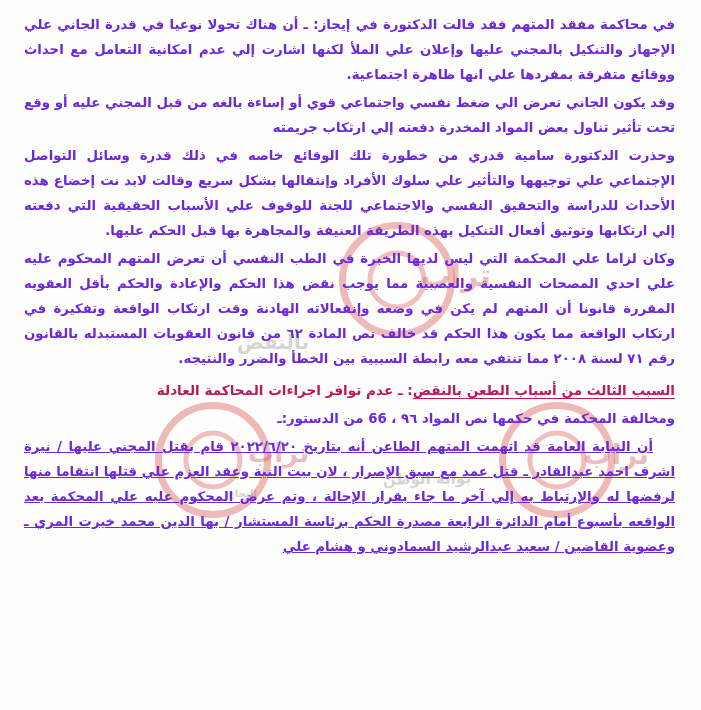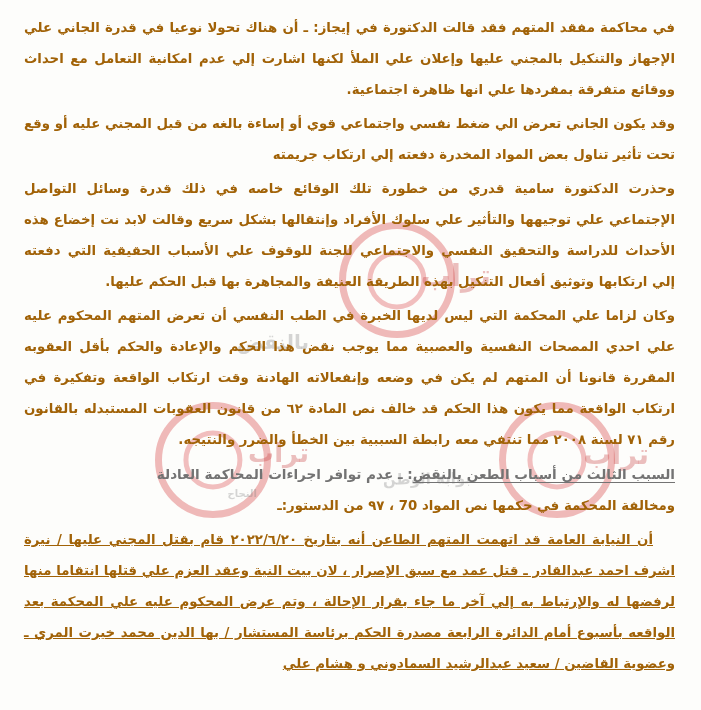--- a/index.html
+++ b/index.html
@@ -74,37 +74,37 @@
     position: relative;
     z-index: 10;
     padding: 12px 26px 0 24px;
     box-sizing: border-box;
   }
 
   p.para {
     margin: 0 0 3px 0;
     font-family: "DejaVu Sans", sans-serif;
     font-size: 13.3px;
-    line-height: 31px;
-    color: #a16207;
+    line-height: 25px;
+    color: #6d28d9;
     text-align: justify;
     text-justify: inter-word;
     direction: rtl;
     font-weight: 600;
   }
   p.para:last-child { margin-bottom: 4px; text-decoration: underline; }
 
   p.indent { text-indent: 22px; }
 
   .heading-line {
     margin: 6px 0 3px 0;
     font-family: "DejaVu Sans", sans-serif;
     font-size: 13.6px;
     line-height: 26px;
-    color: #737373;
+    color: #be185d;
     direction: rtl;
     font-weight: bold;
   }
   .heading-line .h-main {
     font-weight: bold;
     text-decoration: underline;
     text-underline-offset: 3px;
   }
   .heading-line .h-rest {
     font-weight: 600;
@@ -130,17 +130,17 @@
 
     <p class="para">في محاكمة مفقد المتهم فقد قالت الدكتورة في إيجاز: ـ أن هناك تحولا نوعيا في قدرة الجاني علي الإجهاز والتنكيل بالمجني عليها وإعلان علي الملأ لكنها اشارت إلي عدم امكانية التعامل مع احداث ووقائع متفرقة بمفردها علي انها ظاهرة اجتماعية.</p>
     <p class="para">وقد يكون الجاني تعرض الي ضغط نفسي واجتماعي قوي أو إساءة بالغه من قبل المجني عليه أو وقع تحت تأثير تناول بعض المواد المخدرة دفعته إلي ارتكاب جريمته</p>
     <p class="para">وحذرت الدكتورة سامية قدري من خطورة تلك الوقائع خاصه في ذلك قدرة وسائل التواصل الإجتماعي علي توجيهها والتأثير علي سلوك الأفراد وإنتقالها بشكل سريع وقالت لابد نت إخضاع هذه الأحداث للدراسة والتحقيق النفسي والاجتماعي للجنة للوقوف علي الأسباب الحقيقية التي دفعته إلي ارتكابها وتوثيق أفعال التنكيل بهذه الطريقة العنيفة والمجاهرة بها قبل الحكم عليها.</p>
     <p class="para">وكان لزاما علي المحكمة التي ليس لديها الخبرة في الطب النفسي أن تعرض المتهم المحكوم عليه علي احدي المصحات النفسية والعصبية مما يوجب نقض هذا الحكم والإعادة والحكم بأقل العقوبه المقررة قانونا أن المتهم لم يكن في وضعه وإنفعالاته الهادنة وقت ارتكاب الواقعة وتفكيرة في ارتكاب الواقعة مما يكون هذا الحكم قد خالف نص المادة ٦٢ من قانون العقوبات المستبدله بالقانون رقم ٧١ لسنة ٢٠٠٨ مما تنتفي معه رابطة السببية بين الخطأ والضرر والنتيجه.</p>
 
     <p class="heading-line">
       <span class="h-main">السبب الثالث من أسباب الطعن بالنقض</span><span class="h-rest">: ـ عدم توافر اجراءات المحاكمة العادلة</span>
     </p>
 
-    <p class="para">ومخالفة المحكمة في حكمها نص المواد 70 ، ٩٧ من الدستور:ـ</p>
+    <p class="para">ومخالفة المحكمة في حكمها نص المواد ٩٦ ، 66 من الدستور:ـ</p>
     <p class="para indent">أن النيابة العامة قد اتهمت المتهم الطاعن أنه بتاريخ ٢٠٢٢/٦/٢٠ قام بقتل المجني عليها / نيرة اشرف احمد عبدالقادر ـ قتل عمد مع سبق الإصرار ، لان بيت النية وعقد العزم علي قتلها انتقاما منها لرفضها له والإرتباط به إلي آخر ما جاء بقرار الإحالة ، وتم عرض المحكوم عليه علي المحكمة بعد الواقعه بأسبوع أمام الدائرة الرابعة مصدرة الحكم برئاسة المستشار / بها الدين محمد خيرت المري ـ وعضوية القاضين / سعيد عبدالرشيد السمادوني و هشام علي</p>
 
   </div>
 </div>
 
 </body></html>

